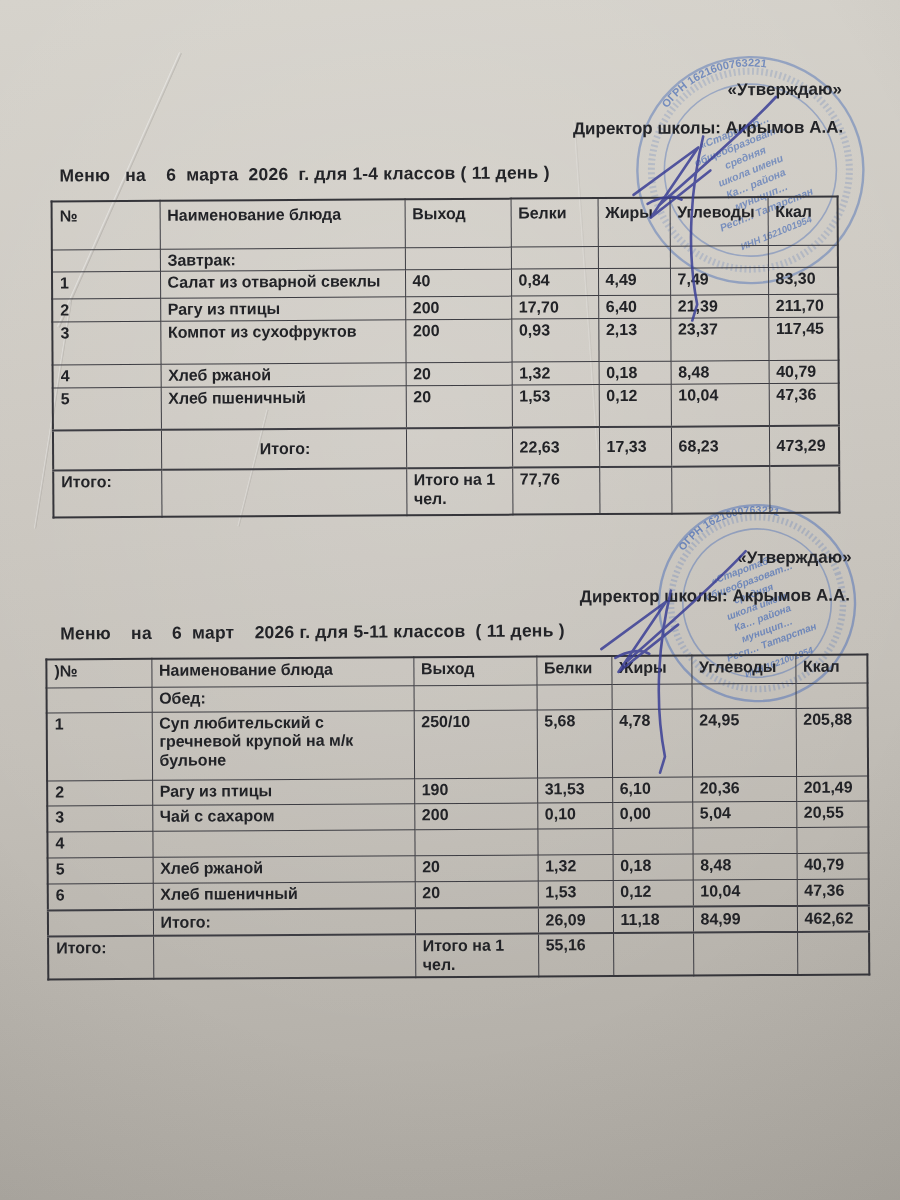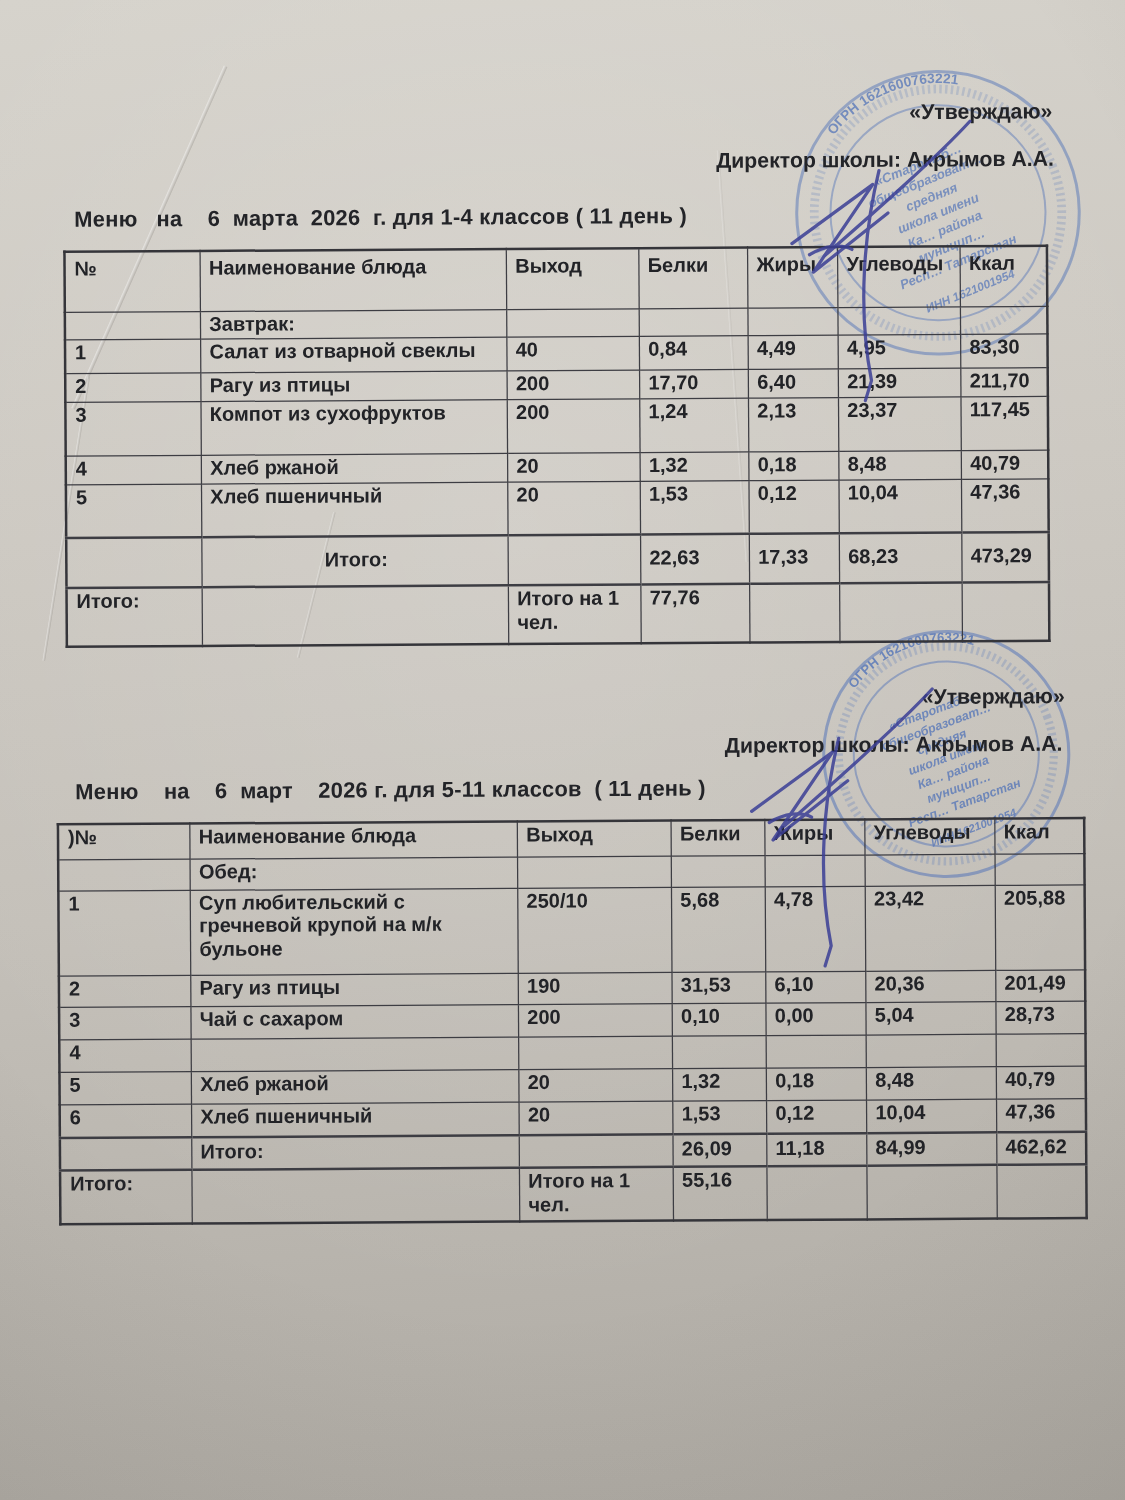--- a/index.html
+++ b/index.html
@@ -117,37 +117,37 @@
             <td></td>
             <td></td>
             <td></td>
       </tr>
       <tr style="height:27px">
         <td>1</td>
         <td>Салат из отварной свеклы</td>
         <td>40</td>
         <td>0,84</td>
         <td>4,49</td>
-        <td>4,95</td>
+        <td>7,49</td>
         <td>83,30</td>
       </tr>
       <tr style="height:23px">
         <td>2</td>
         <td>Рагу из птицы</td>
         <td>200</td>
         <td>17,70</td>
         <td>6,40</td>
         <td>21,39</td>
         <td>211,70</td>
       </tr>
       <tr style="height:43px">
         <td>3</td>
         <td>Компот из сухофруктов</td>
         <td>200</td>
-        <td>1,24</td>
+        <td>0,93</td>
         <td>2,13</td>
         <td>23,37</td>
         <td>117,45</td>
       </tr>
       <tr style="height:21px">
         <td>4</td>
         <td>Хлеб ржаной</td>
         <td>20</td>
         <td>1,32</td>
         <td>0,18</td>
@@ -216,40 +216,40 @@
             <td></td>
             <td></td>
             <td></td>
       </tr>
       <tr style="height:68px">
         <td>1</td>
         <td style="white-space:normal">Суп любительский с гречневой крупой на м/к бульоне</td>
         <td>250/10</td>
         <td>5,68</td>
         <td>4,78</td>
-        <td>23,42</td>
+        <td>24,95</td>
         <td>205,88</td>
       </tr>
       <tr style="height:25px">
         <td>2</td>
         <td>Рагу из птицы</td>
         <td>190</td>
         <td>31,53</td>
         <td>6,10</td>
         <td>20,36</td>
         <td>201,49</td>
       </tr>
       <tr style="height:26px">
         <td>3</td>
         <td>Чай с сахаром</td>
         <td>200</td>
         <td>0,10</td>
         <td>0,00</td>
         <td>5,04</td>
-        <td>28,73</td>
+        <td>20,55</td>
       </tr>
       <tr style="height:26px">
         <td>4</td>
         <td></td>
         <td></td>
         <td></td>
         <td></td>
         <td></td>
         <td></td>
       </tr>

